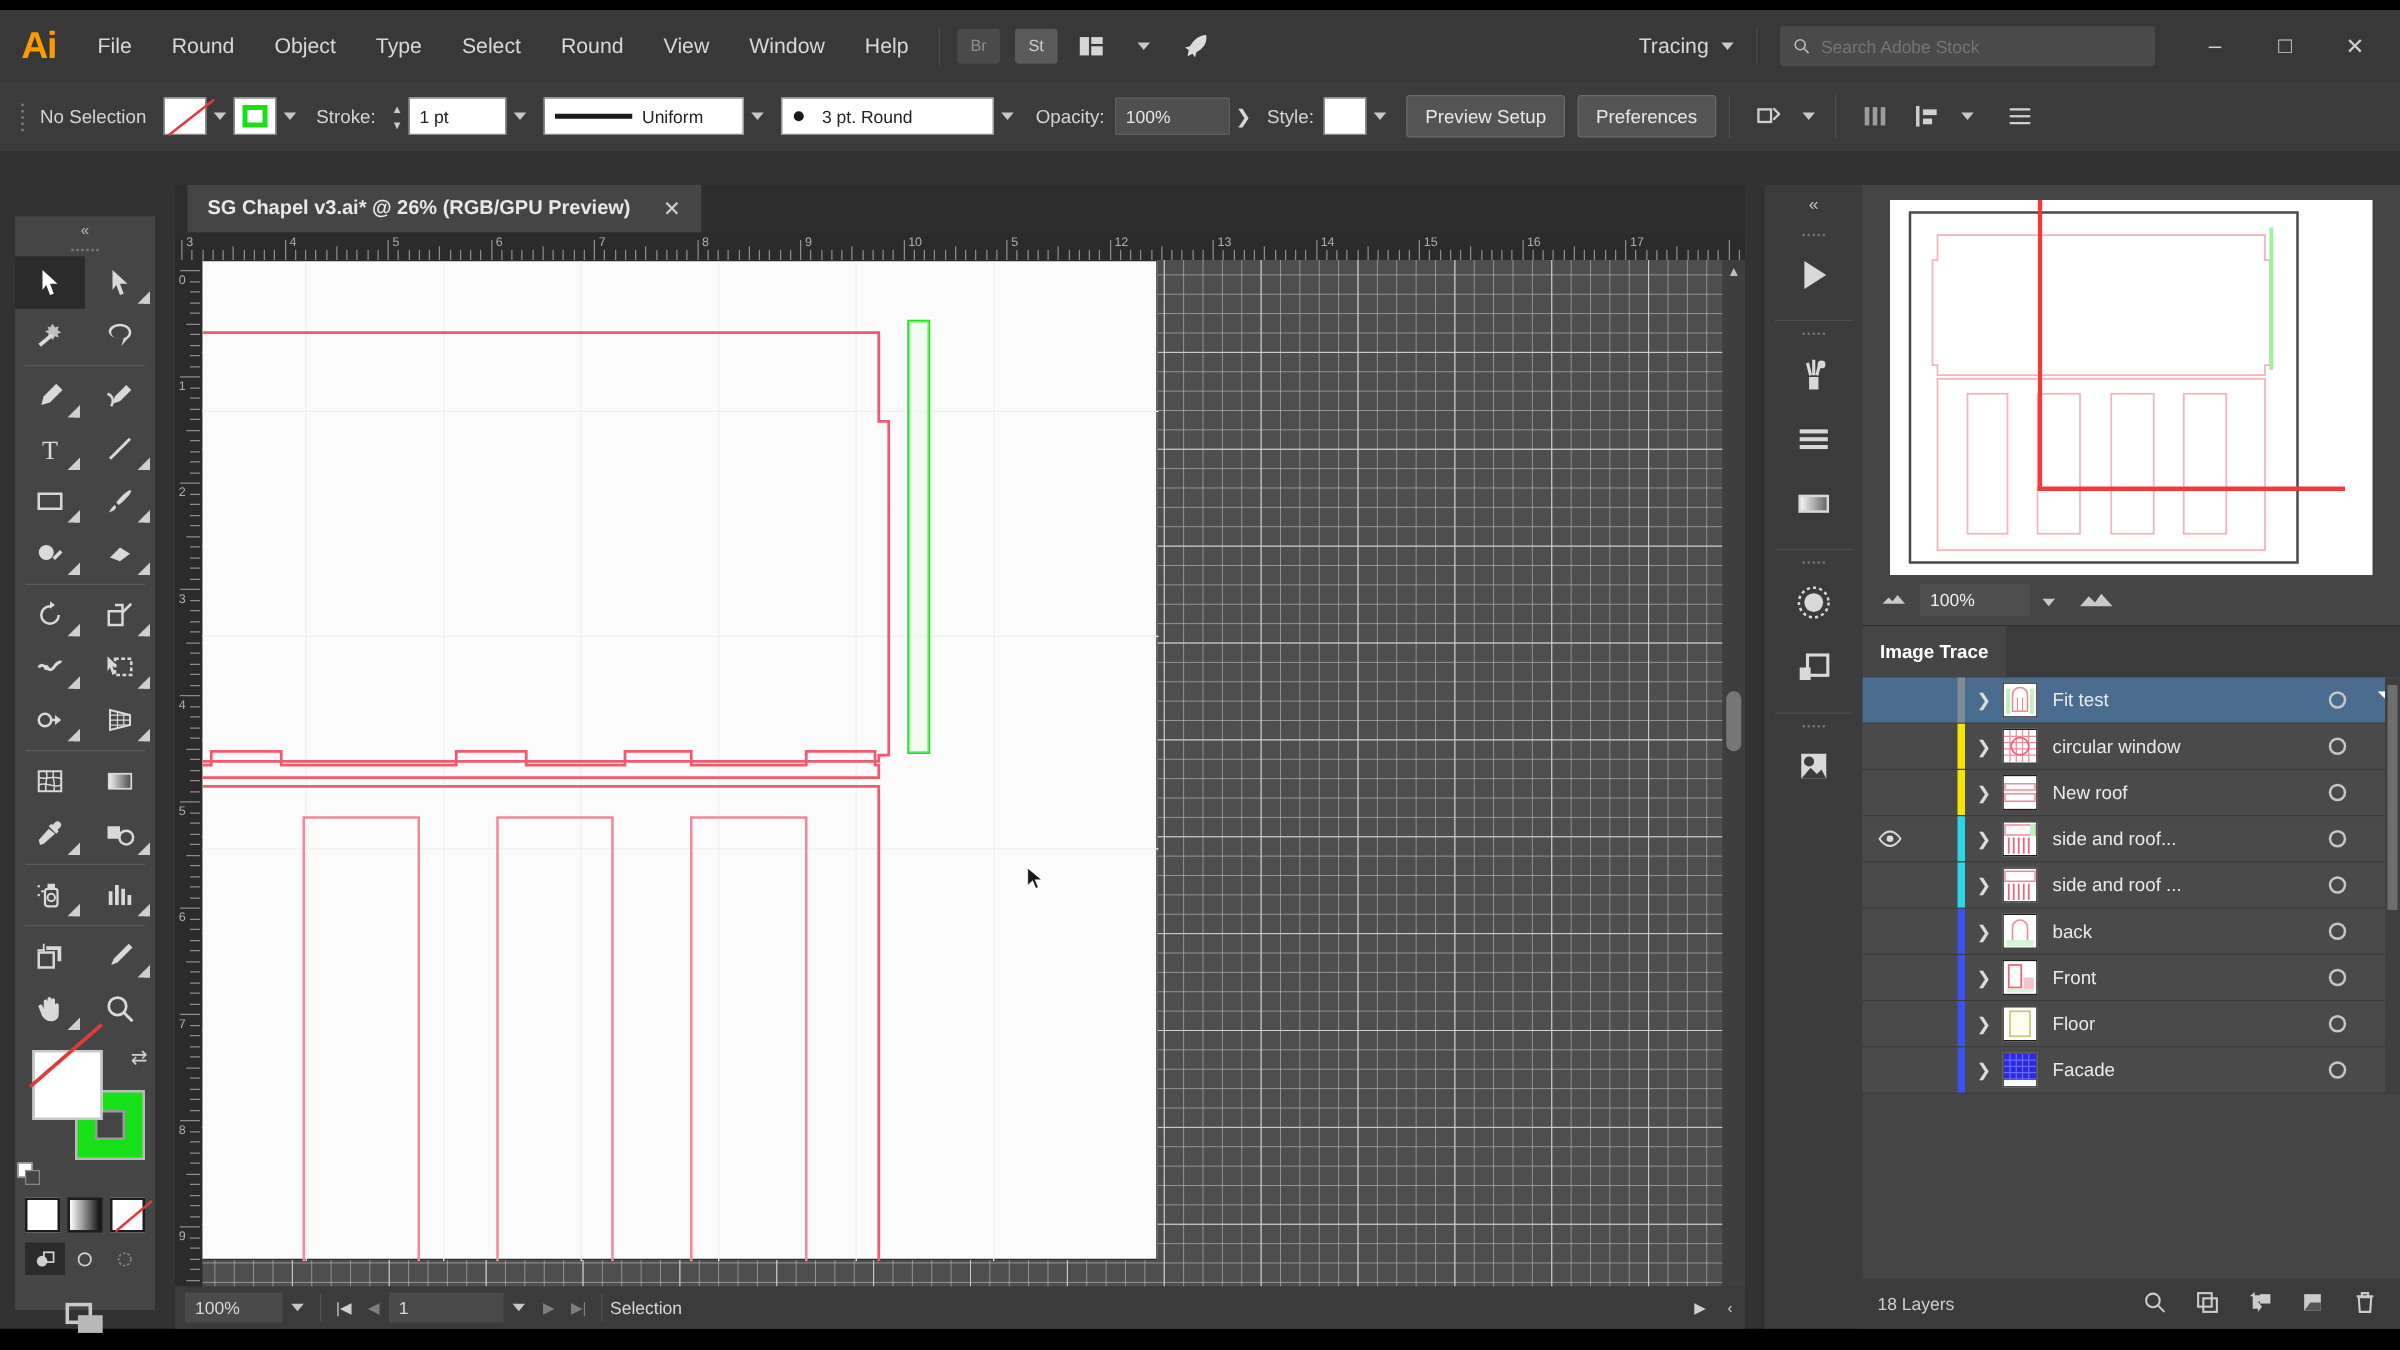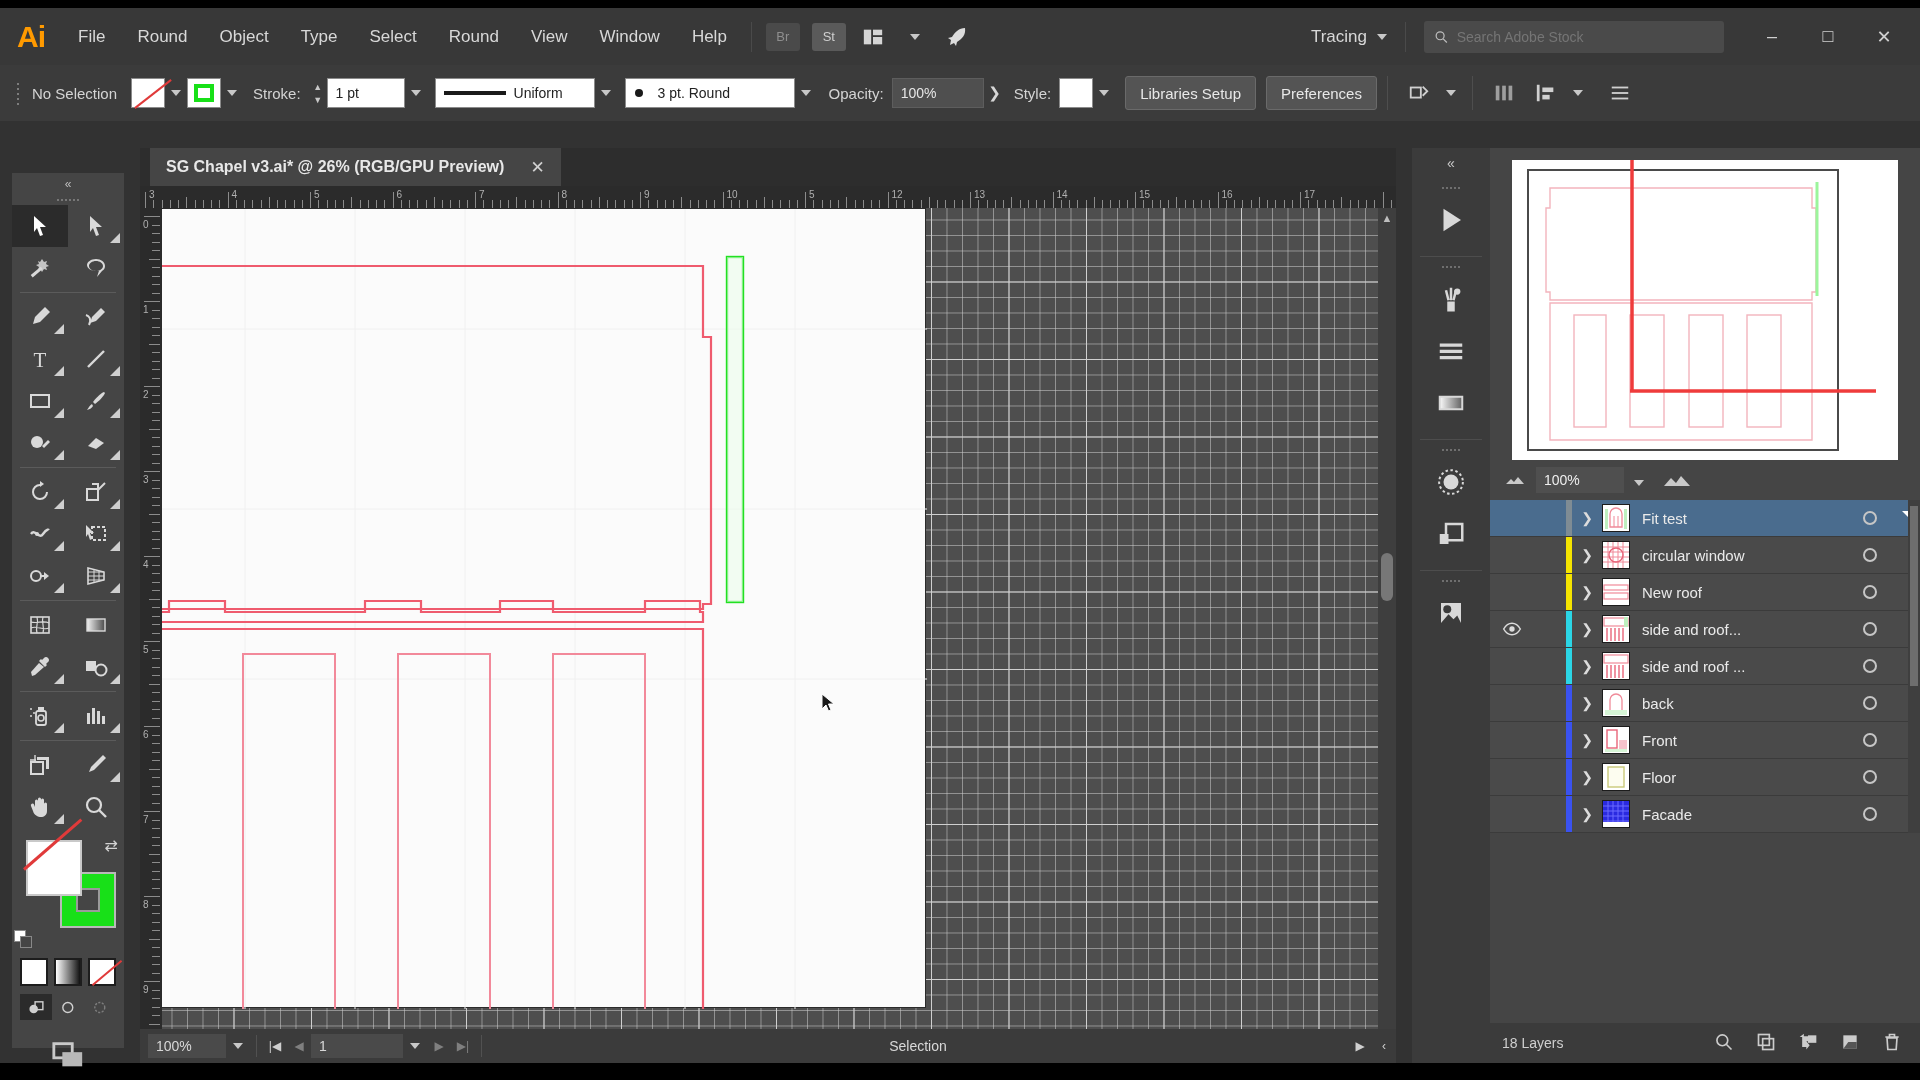--- a/index.html
+++ b/index.html
@@ -274,21 +274,21 @@
         <span class="chev"></span>
       </div>
     <div class="cb-label" style="margin:0 8px 0 12px;">Opacity:</div>
     <div class="cb-field dark" style="width:92px;">100%</div>
     <div class="dd">❯</div>
     <div class="cb-label" style="margin:0 8px 0 8px;">Style:</div>
     <div class="swatch"></div>
     <div class="dd">
         <span class="chev"></span>
       </div>
-    <div class="cb-btn">Libraries Setup</div>
+    <div class="cb-btn">Preview Setup</div>
     <div class="cb-btn">Preferences</div>
     <div class="cb-sep"></div>
     <div class="icon-btn">
       <svg viewBox="0 0 24 24" width="22" height="22">
           <rect x="3" y="6" width="11" height="11" fill="none" stroke="#d0d0d0" stroke-width="2"></rect>
           <path d="M16 5l5 5-5 5" fill="none" stroke="#d0d0d0" stroke-width="2"></path>
         </svg>
     </div>
     <div class="dd">
         <span class="chev"></span>
@@ -922,21 +922,21 @@
     <div class="sb-sep"></div>
     <div class="sb-btn">|◀</div>
     <div class="sb-btn dim">◀</div>
     <div class="sb-field" style="min-width:92px;">1</div>
     <div class="sb-btn">
         <span class="chev"></span>
       </div>
     <div class="sb-btn dim">▶</div>
     <div class="sb-btn dim">▶|</div>
     <div class="sb-sep"></div>
-    <div style="flex:1; text-align:center;">Selection</div>
+    <div style="flex:1; ">Selection</div>
     <div class="sb-btn">▶</div>
     <div class="sb-btn">‹</div>
   </div>
 
   <div class="dockrail">
     <div class="rail-collapse">«</div>
     <div class="rail-group">
       <div class="rail-grip">
           <i></i>
           <i></i>
@@ -1052,20 +1052,23 @@
             <path d="M2 12l5-5 3 3 4-5 6 7z" fill="#c9c9c9"></path>
           </svg></span>
       <div class="zoomfield">100%</div>
       <span><span class="chev"></span></span>
       <span style="margin-left:8px;">
         <svg width="30" height="18" viewBox="0 0 30 18">
             <path d="M2 16l7-8 5 5 5-7 9 10z" fill="#c9c9c9"></path>
           </svg></span>
     </div>
 
+    <div class="subpanel-tabs">
+      <div class="ptab active">Image Trace</div>
+    </div>
 
 
     <div class="layerlist" id="layerlist" style="position: relative;">
         <div class="layerrow selected">
           <div class="lr-eye"></div>
           <div class="lr-lock"></div>
           <div class="lr-color" style="background:#7f8c94"></div>
           <div class="lr-arrow">❯</div>
           <div class="lr-thumb"><svg viewBox="0 0 26 26">
               <rect width="26" height="26" fill="#fff"></rect>

